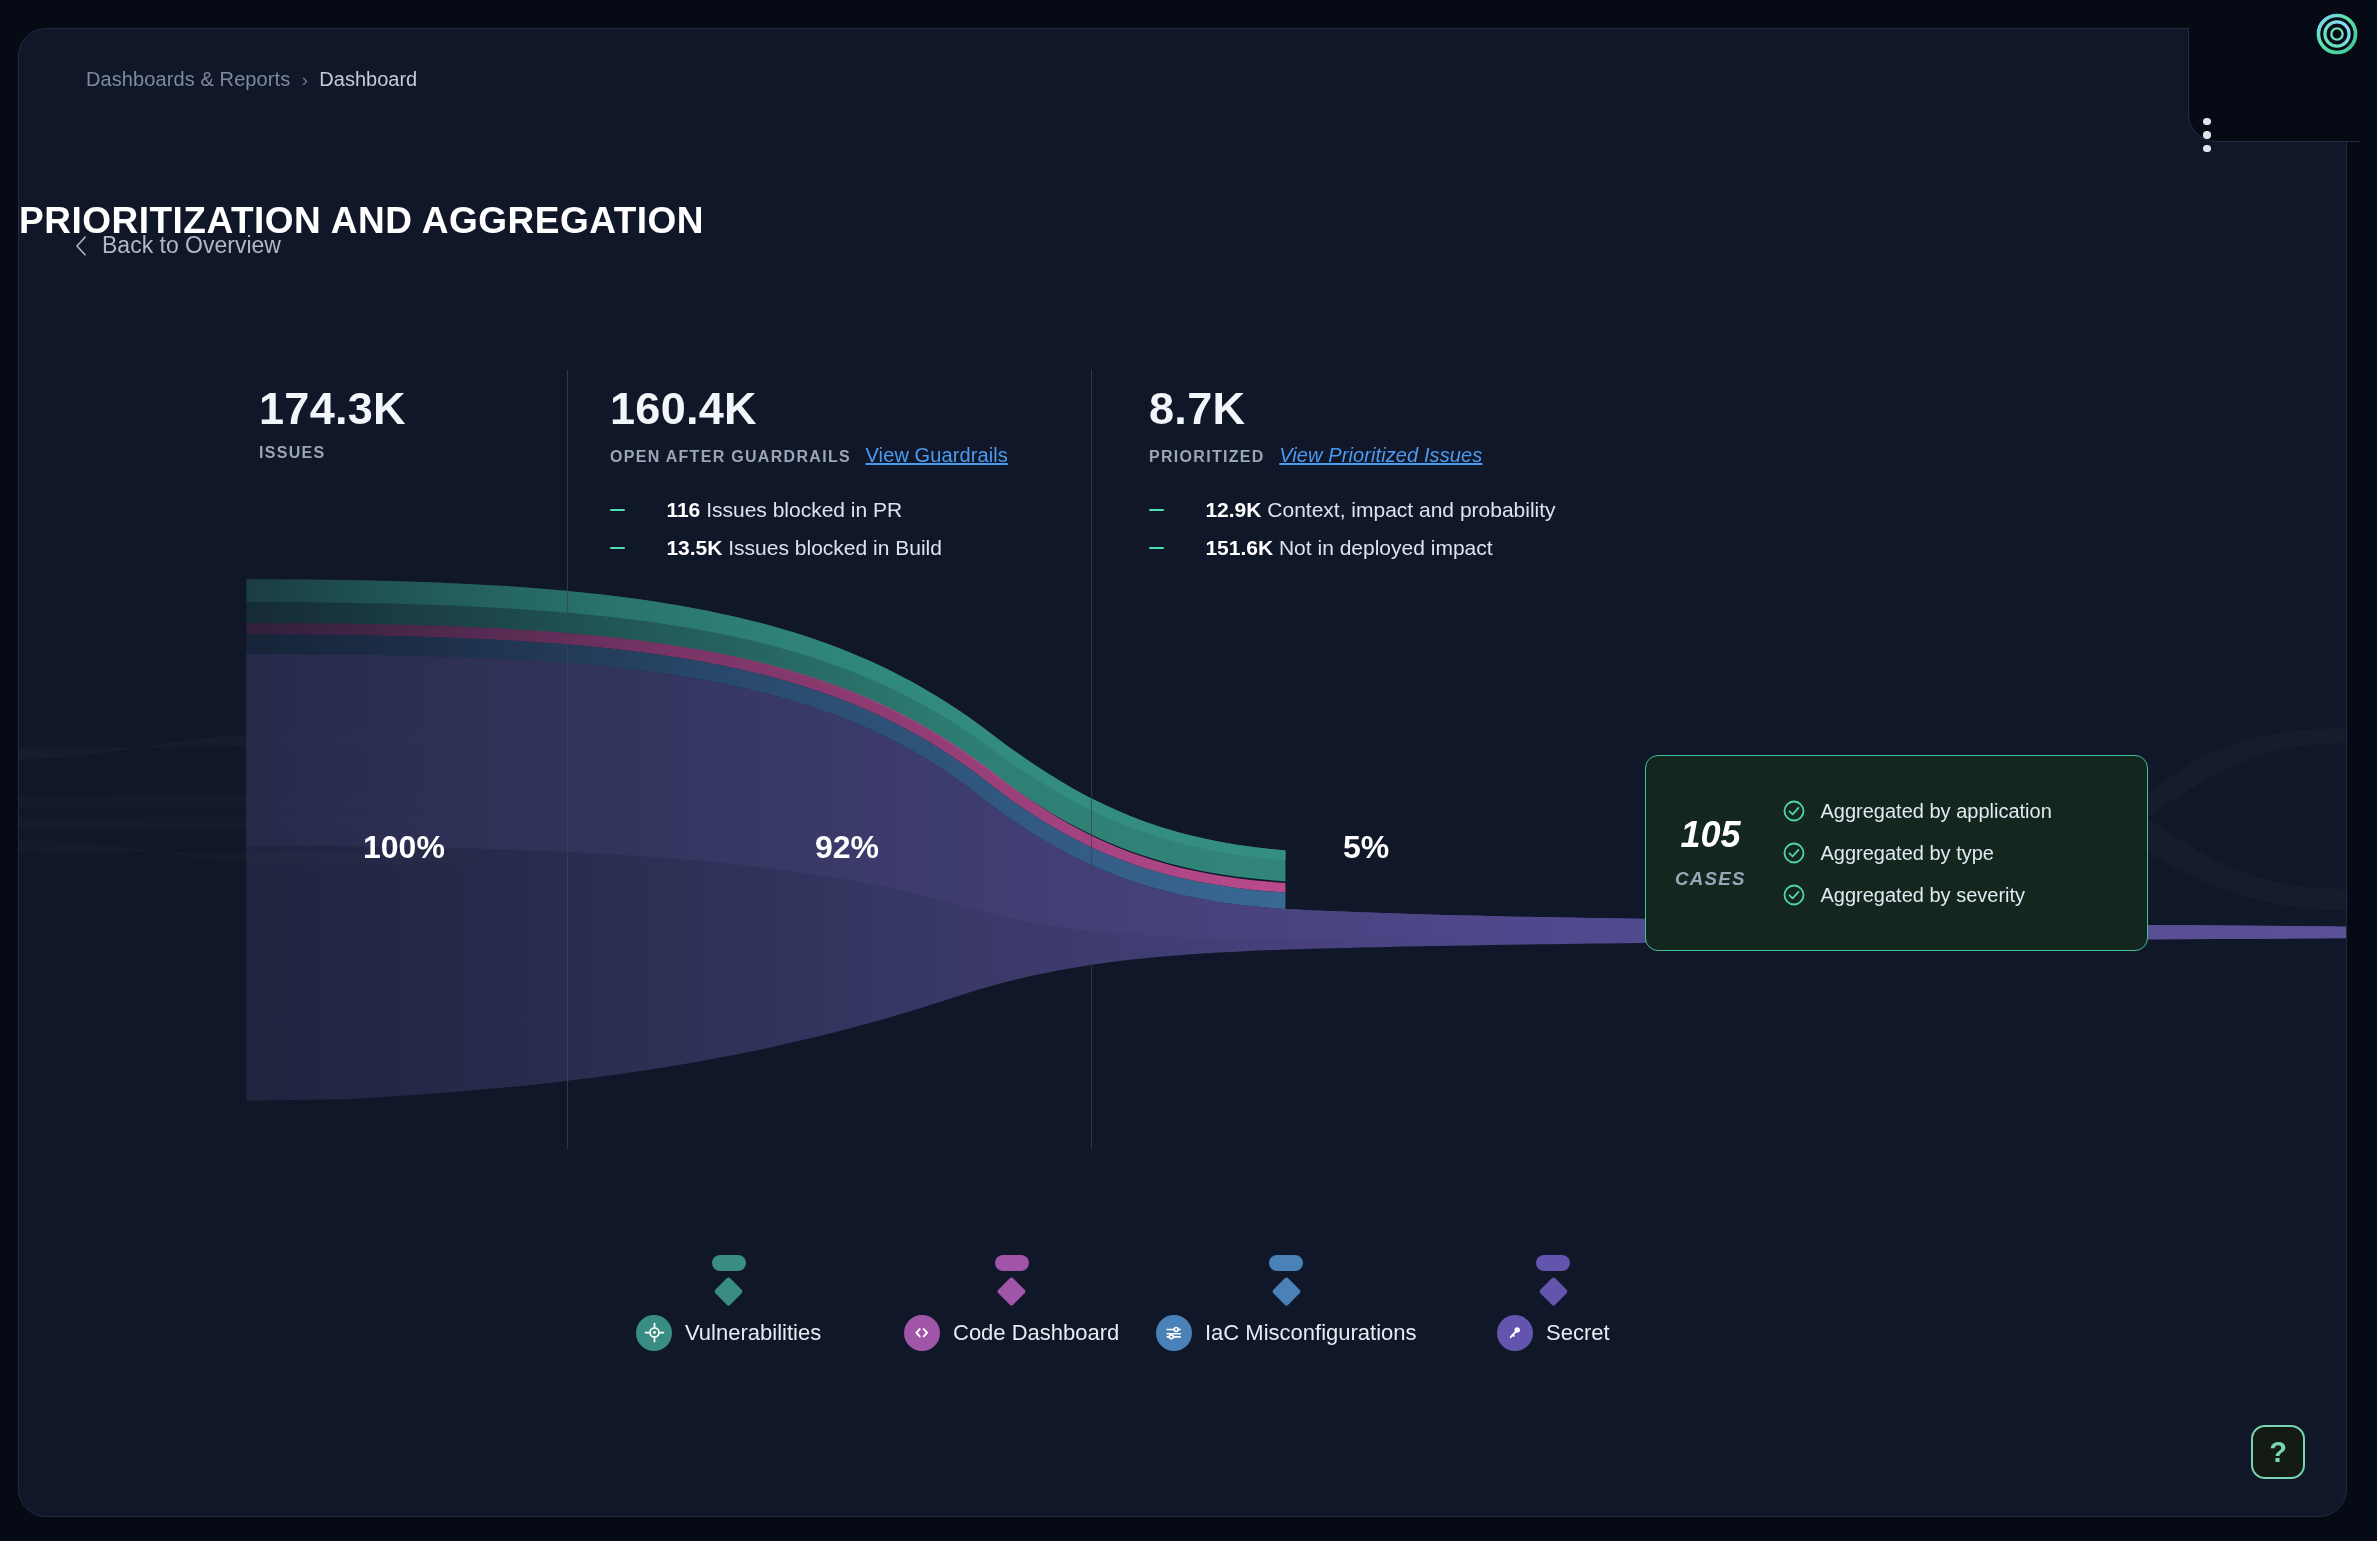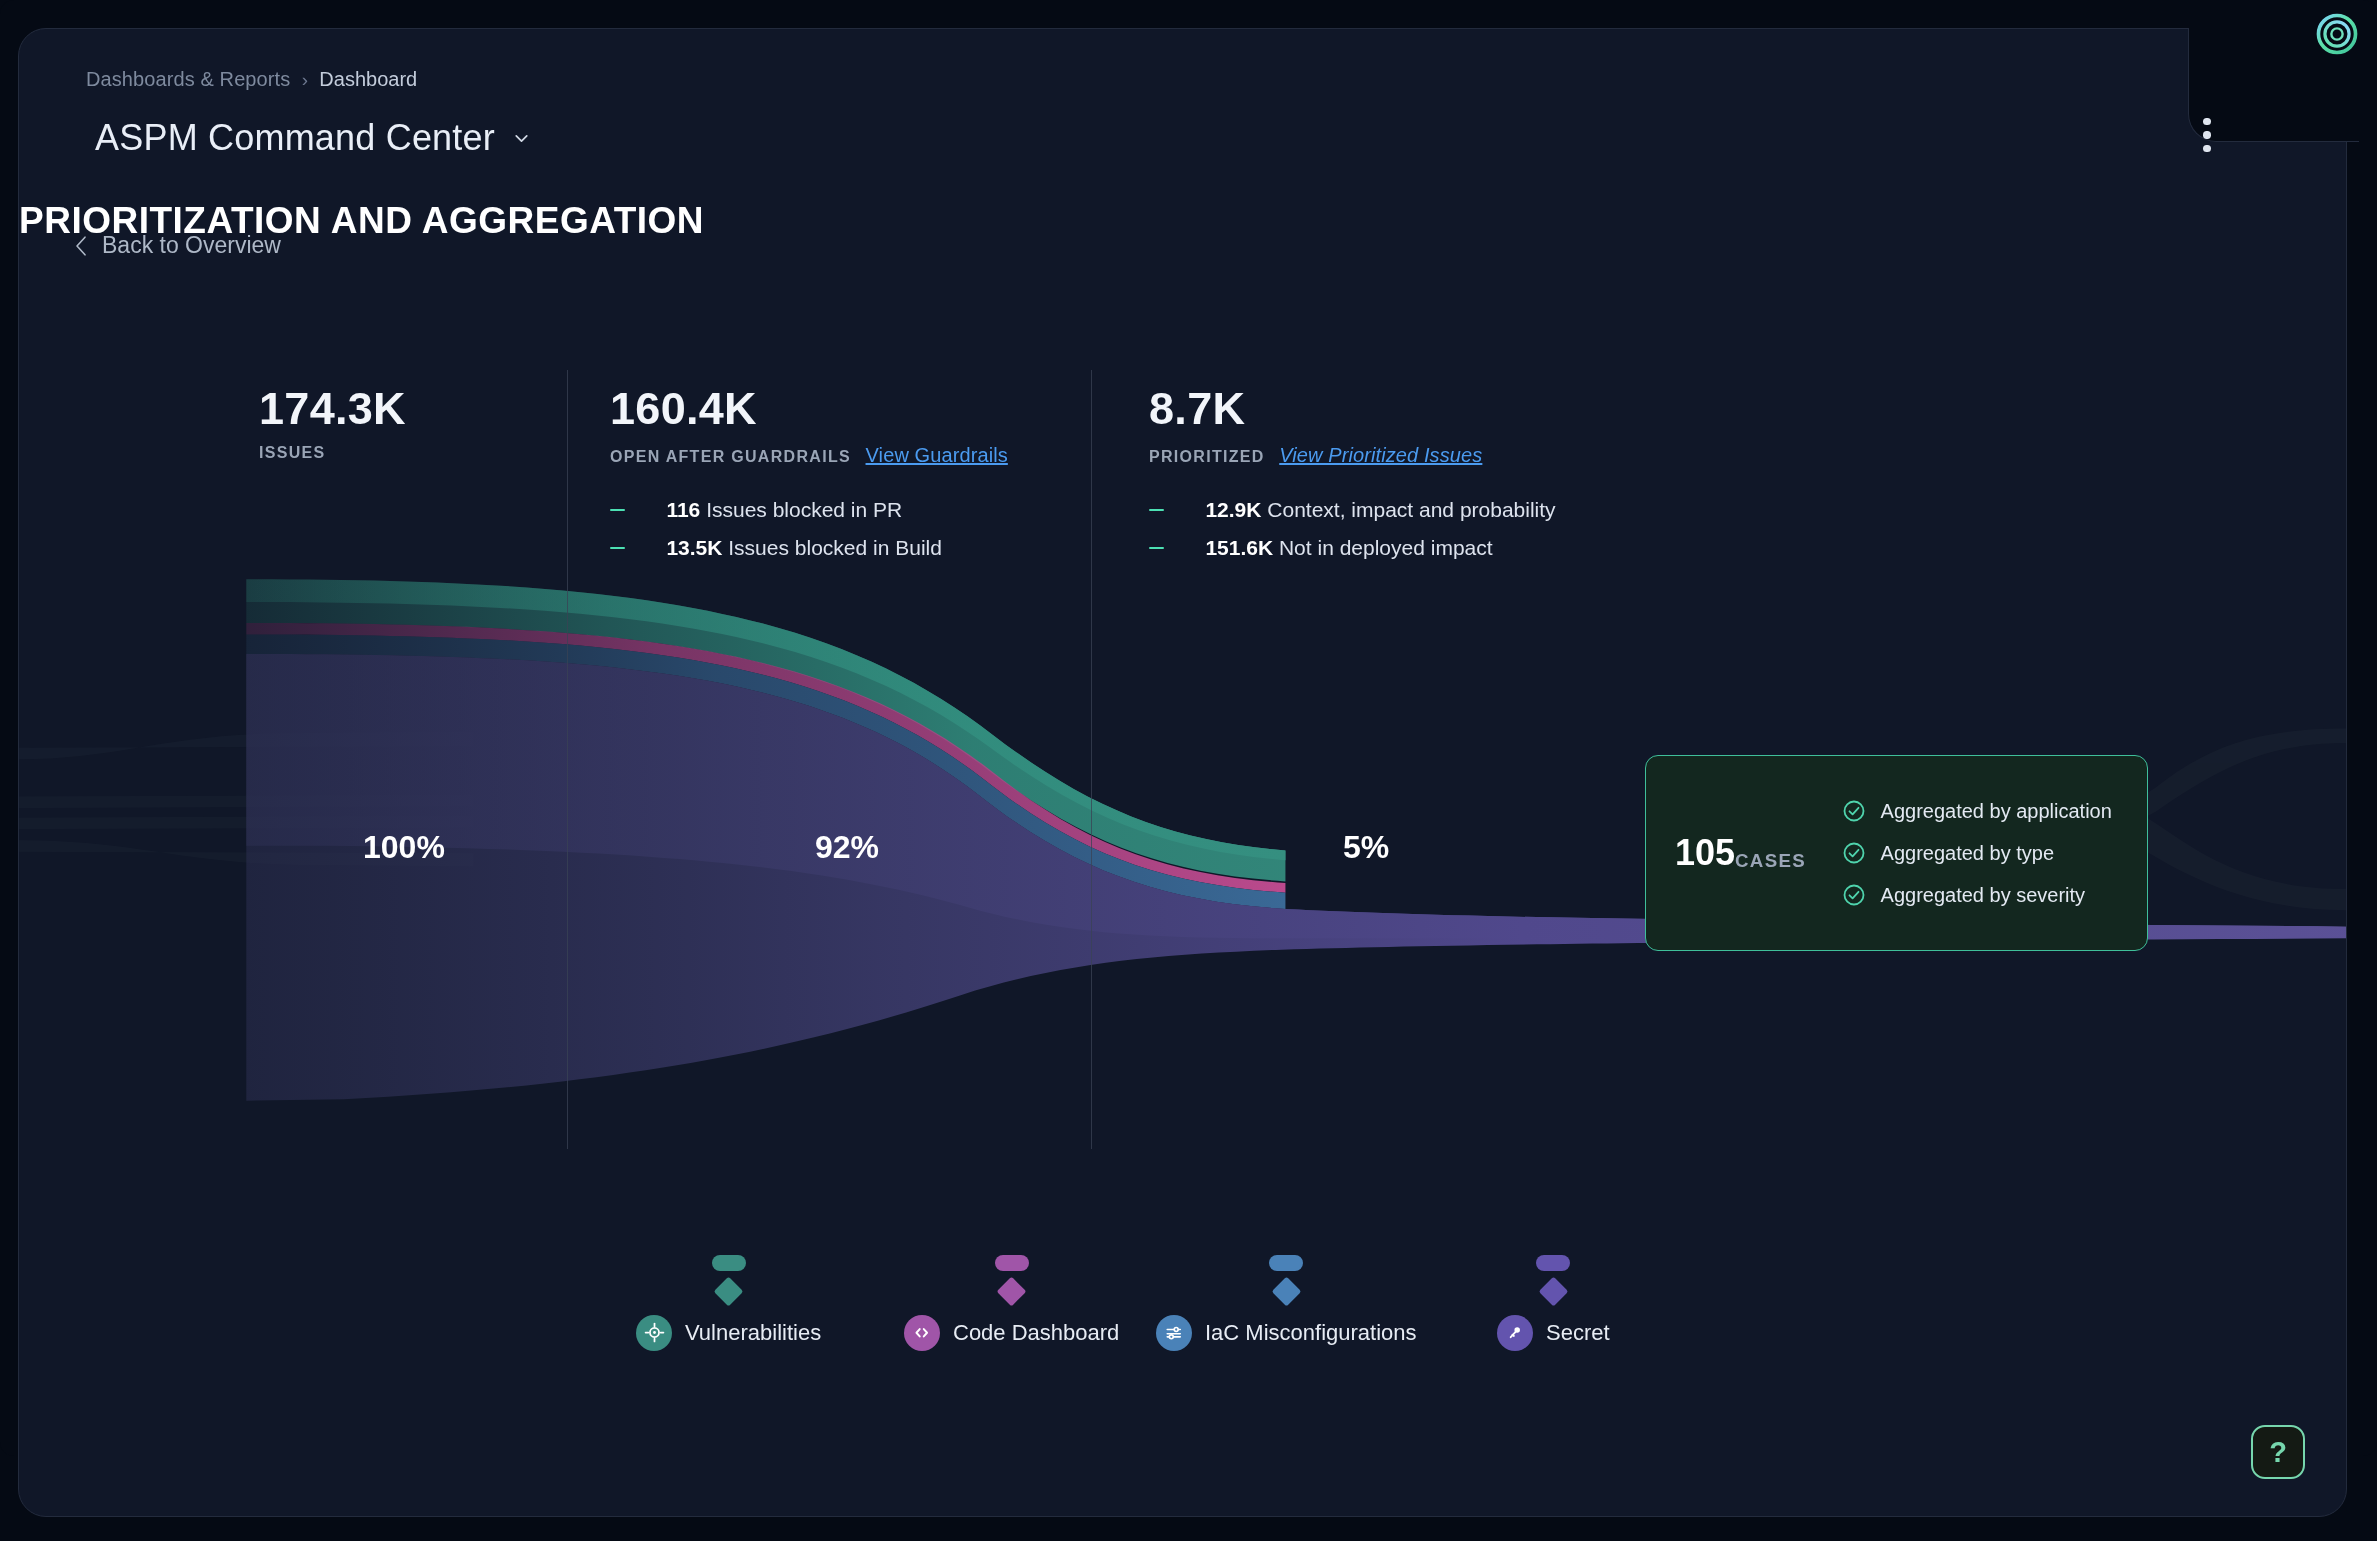--- a/index.html
+++ b/index.html
@@ -85,21 +85,21 @@
 
   
   .pct { position: absolute; color: #ffffff; font-size: 32px; font-weight: 700; z-index: 16; }
 
   
   .cases {
     position: absolute; left: 1626px; top: 726px; width: 503px; height: 196px;
     background: #13271f; border: 1.2px solid #3fbf9a; border-radius: 13px;
     display: flex; align-items: center; padding: 0 29px; gap: 36px; z-index: 20;
   }
-  .cases-num { display: flex; flex-direction: row; align-items: flex-start; }
+  .cases-num { display: flex; flex-direction: column; align-items: center; font-style: italic; }
   .cases-num .n { color: #ffffff; font-size: 36px; font-weight: 700; line-height: 1; }
   .cases-num .l { color: #9aa5b6; font-size: 18.7px; font-weight: 700; letter-spacing: 1.3px; margin-top: 15px; }
   .cases-list { display: flex; flex-direction: column; gap: 18px; }
   .cases-item { display: flex; align-items: center; gap: 14.6px; }
   .check { width: 24px; height: 24px; flex: none; }
   .cases-item span { color: #e3e9f2; font-size: 20px; }
 
   
   .legend { position: absolute; left: 0; top: 1226px; width: 100%; height: 130px; z-index: 18; }
   .lg { position: absolute; display: flex; flex-direction: column; align-items: center; }
@@ -151,26 +151,20 @@
         <path d="M2868,1060 C2740,1060 2680,1010 2620,970 C2560,930 2440,922 2300,922 L2180,922 L2180,950 L2300,950 C2430,950 2540,962 2600,1000 C2660,1038 2740,1086 2868,1086 Z" fill="#1d2533"></path>
       </g>
     </svg>
 
     <div class="breadcrumb">
       <span class="bc-link">Dashboards &amp; Reports</span>
       <span class="bc-sep">›</span>
       <span class="bc-cur">Dashboard</span>
     </div>
 
-    <div class="pagetitle">
-      <h1>ASPM Command Center</h1>
-      <svg class="chev-down" viewBox="0 0 24 24" fill="none" stroke="#cfd7e3" stroke-width="2" stroke-linecap="round" stroke-linejoin="round">
-        <polyline points="6 9 12 15 18 9"></polyline>
-      </svg>
-    </div>
 
     <div class="kebab">
       <i></i>
       <i></i>
       <i></i>
     </div>
 
     <div class="backlink">
       <svg width="16" height="24" viewBox="0 0 20 30" fill="none" stroke="#aeb8c7" stroke-width="2" stroke-linecap="round" stroke-linejoin="round">
         <polyline points="15 4 5 15 15 26"></polyline>

